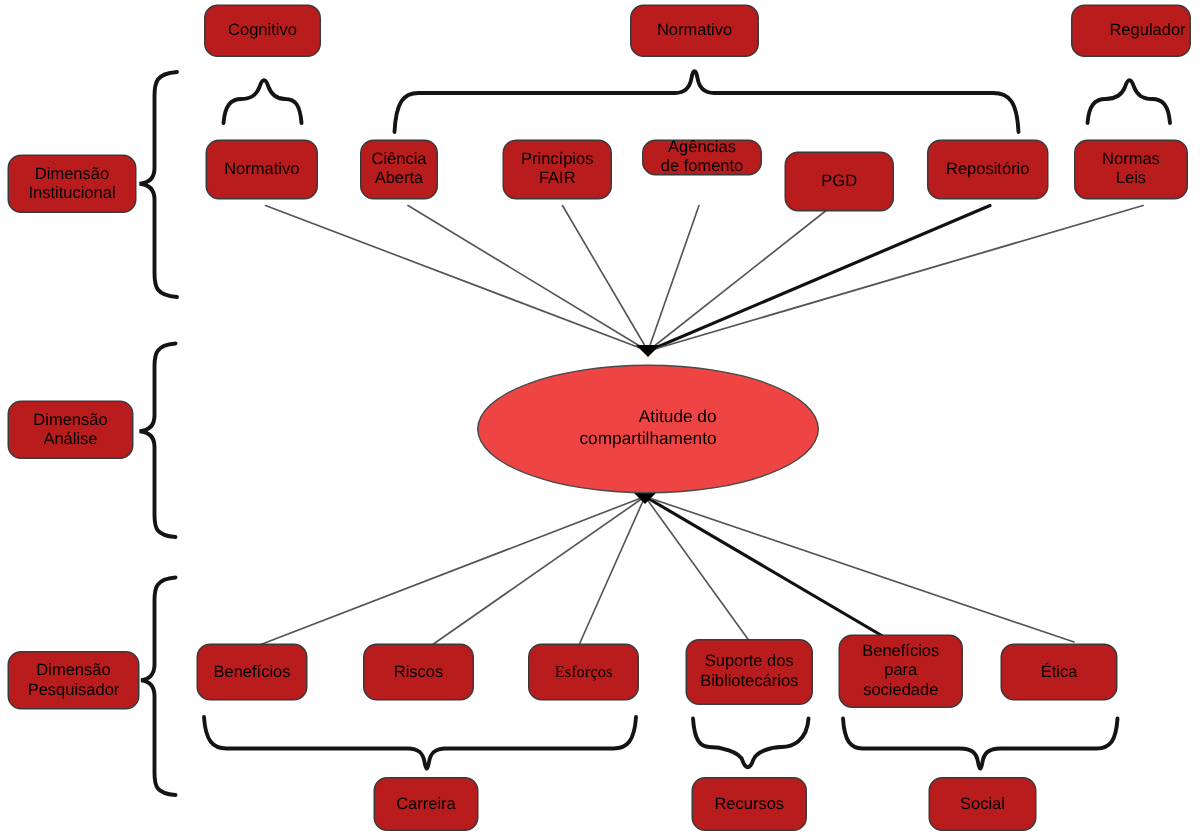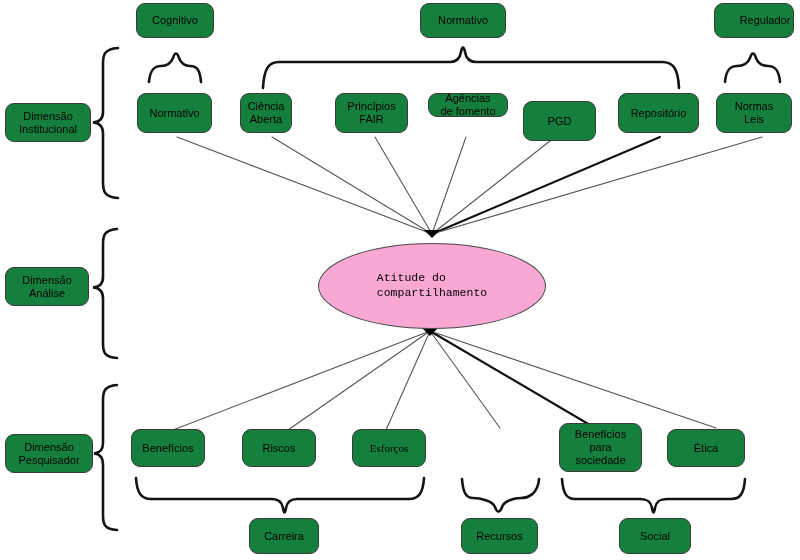--- a/index.html
+++ b/index.html
@@ -22,50 +22,49 @@
     left: 0;
     top: 0;
     width: 800px;
     height: 560px;
   }
   .node {
     position: absolute;
     box-sizing: border-box;
     border: 1.2px solid #3a3a3a;
     border-radius: 9px;
-    background: #15803d;
+    background: #b91c1c;
     display: flex;
     align-items: center;
     justify-content: center;
     text-align: center;
     color: #000000;
     font-size: 11px;
     line-height: 1.18;
     padding: 1px 3px;
     z-index: 5;
   }
   .node span {
     display: block;
     white-space: pre-line;
   }
   .ellipse-node {
     position: absolute;
     box-sizing: border-box;
     border: 1.1px solid #4a4a4a;
     border-radius: 50%;
-    background: #f9a8d4;
+    background: #ef4444;
     display: flex;
     align-items: center;
     justify-content: center;
-    text-align: left;
+    text-align: right;
     color: #000000;
     font-size: 11.5px;
     line-height: 1.3;
     z-index: 4;
-    font-family: Liberation Mono, monospace;
   }
   .ellipse-node span { white-space: pre-line; }
 </style>
 </head>
 <body>
 
 <div id="diagram-root">
 
   <svg id="diagram-svg" viewBox="0 0 800 560">
 
@@ -175,20 +174,24 @@
 
   <div class="node" style="left:131px; top:429px; width:74px; height:38px;">
     <span>Benefícios</span>
   </div>
   <div class="node" style="left:242px; top:429px; width:74px; height:38px;">
     <span>Riscos</span>
   </div>
   <div class="node" style="left:352px; top:429px; width:74px; height:38px;font-family:Liberation Serif, serif;">
     <span>Esforços</span>
   </div>
+  <div class="node" style="left:457px; top:426px; width:85px; height:44px;">
+    <span>Suporte dos
+Bibliotecários</span>
+  </div>
   <div class="node" style="left:559px; top:423px; width:83px; height:49px;">
     <span>Benefícios
 para
 sociedade</span>
   </div>
   <div class="node" style="left:667px; top:429px; width:78px; height:38px;">
     <span>Ética</span>
   </div>
 
   <div class="node" style="left:249px; top:518px; width:70px; height:36px;">

